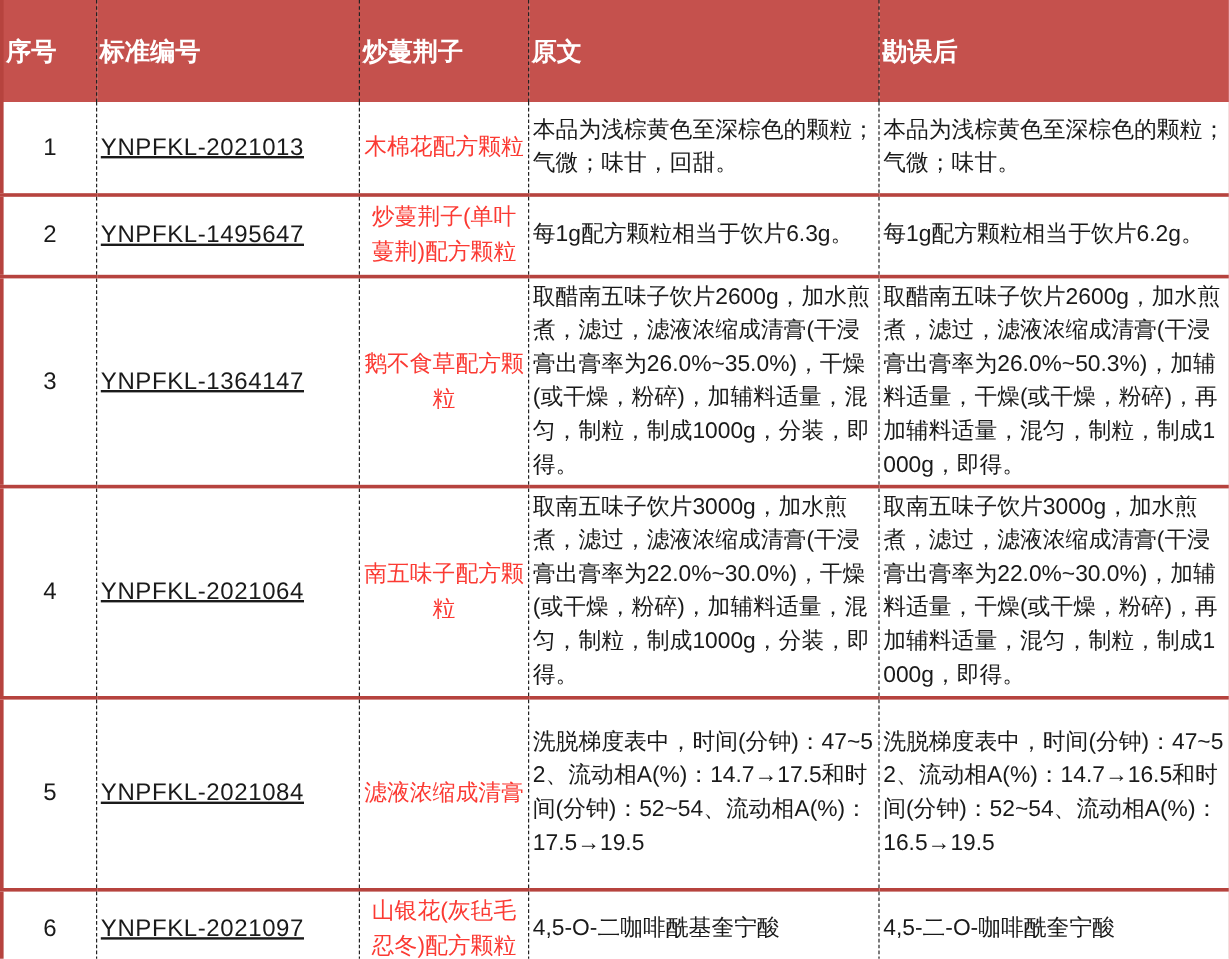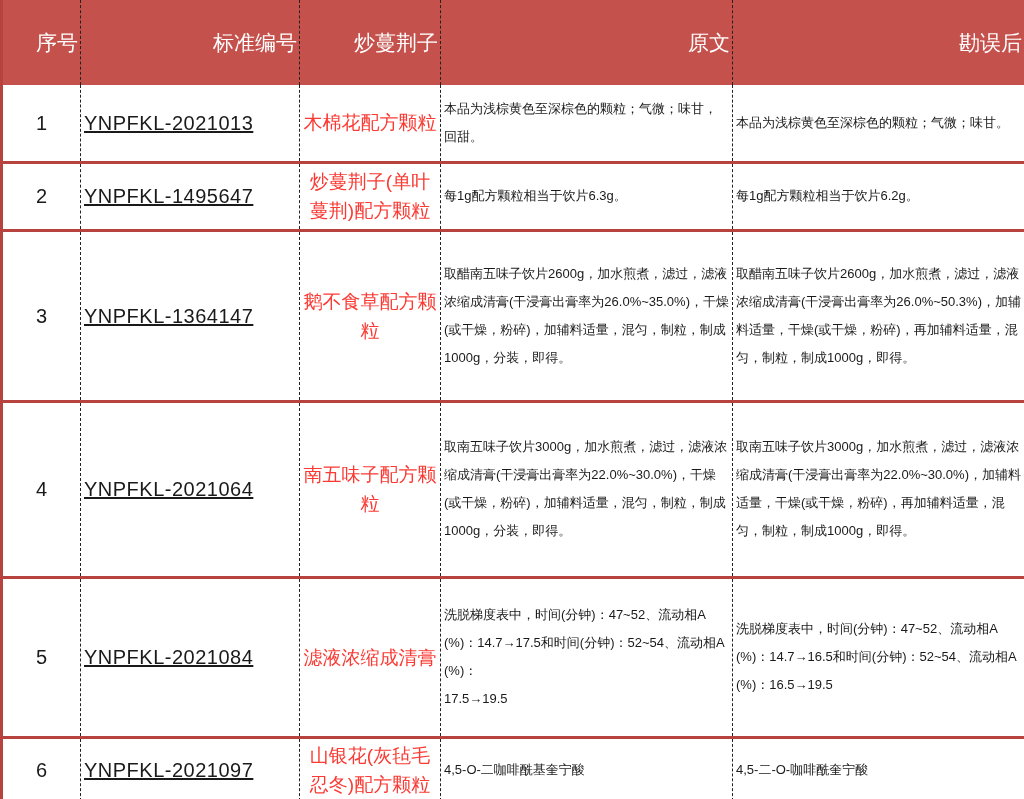--- a/index.html
+++ b/index.html
@@ -18,32 +18,32 @@
   }
   col.c-no{width:79px;}
   col.c-code{width:219px;}
   col.c-name{width:141px;}
   col.c-orig{width:292px;}
   col.c-corr{width:293px;}
 
   thead th{
     background:#c5514d;
     color:#ffffff;
-    font-weight:normal;
+    font-weight:bold;
     font-size:21px;
     height:85px;
-    text-align:right;
+    text-align:left;
     vertical-align:middle;
     padding:0 2px;
   }
   thead th + th{border-left:1px dashed #222222;}
 
   tbody td{
     vertical-align:middle;
-    font-size:13px;
+    font-size:19px;
     line-height:28px;
     color:#1a1a1a;
     padding:2px 3px;
     white-space:pre-wrap;
     word-break:break-all;
     overflow:hidden;
   }
   tbody td + td{border-left:1px dashed #222222;}
   tbody tr + tr td{border-top:3px solid #b6433e;}
 

